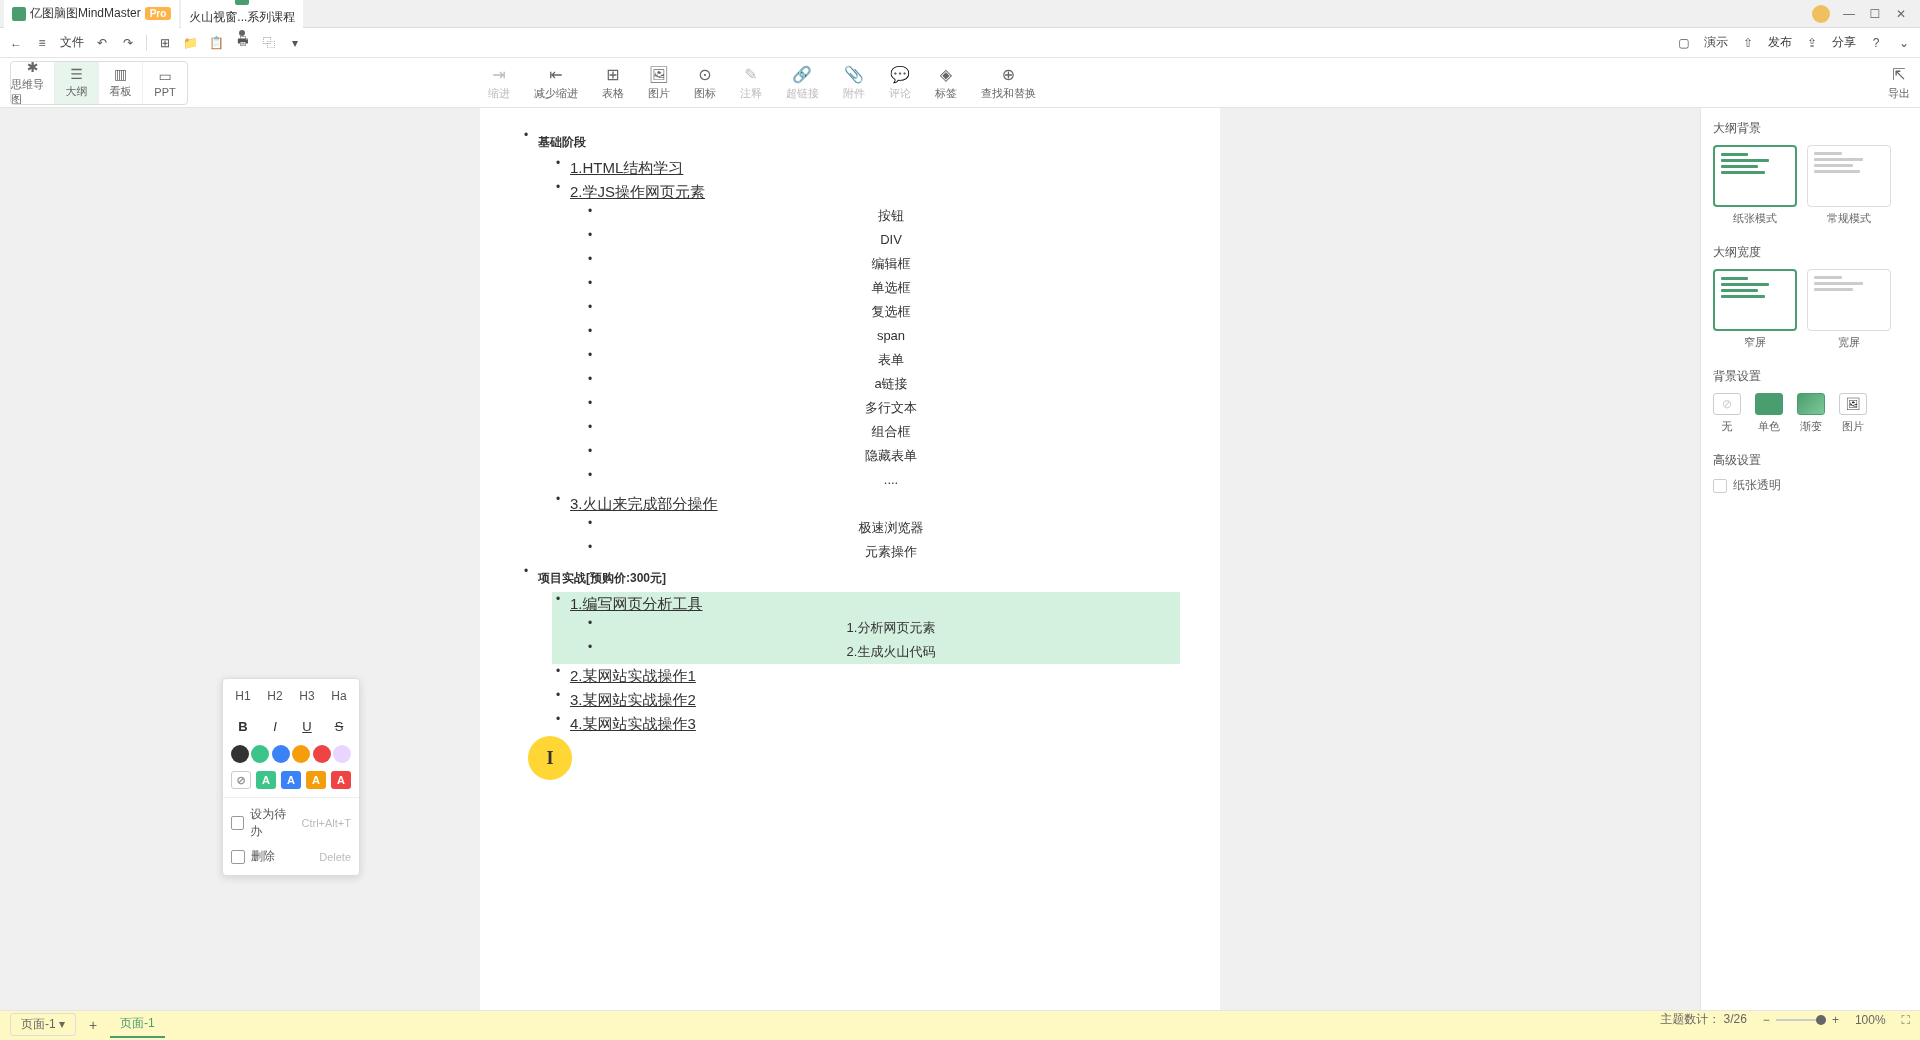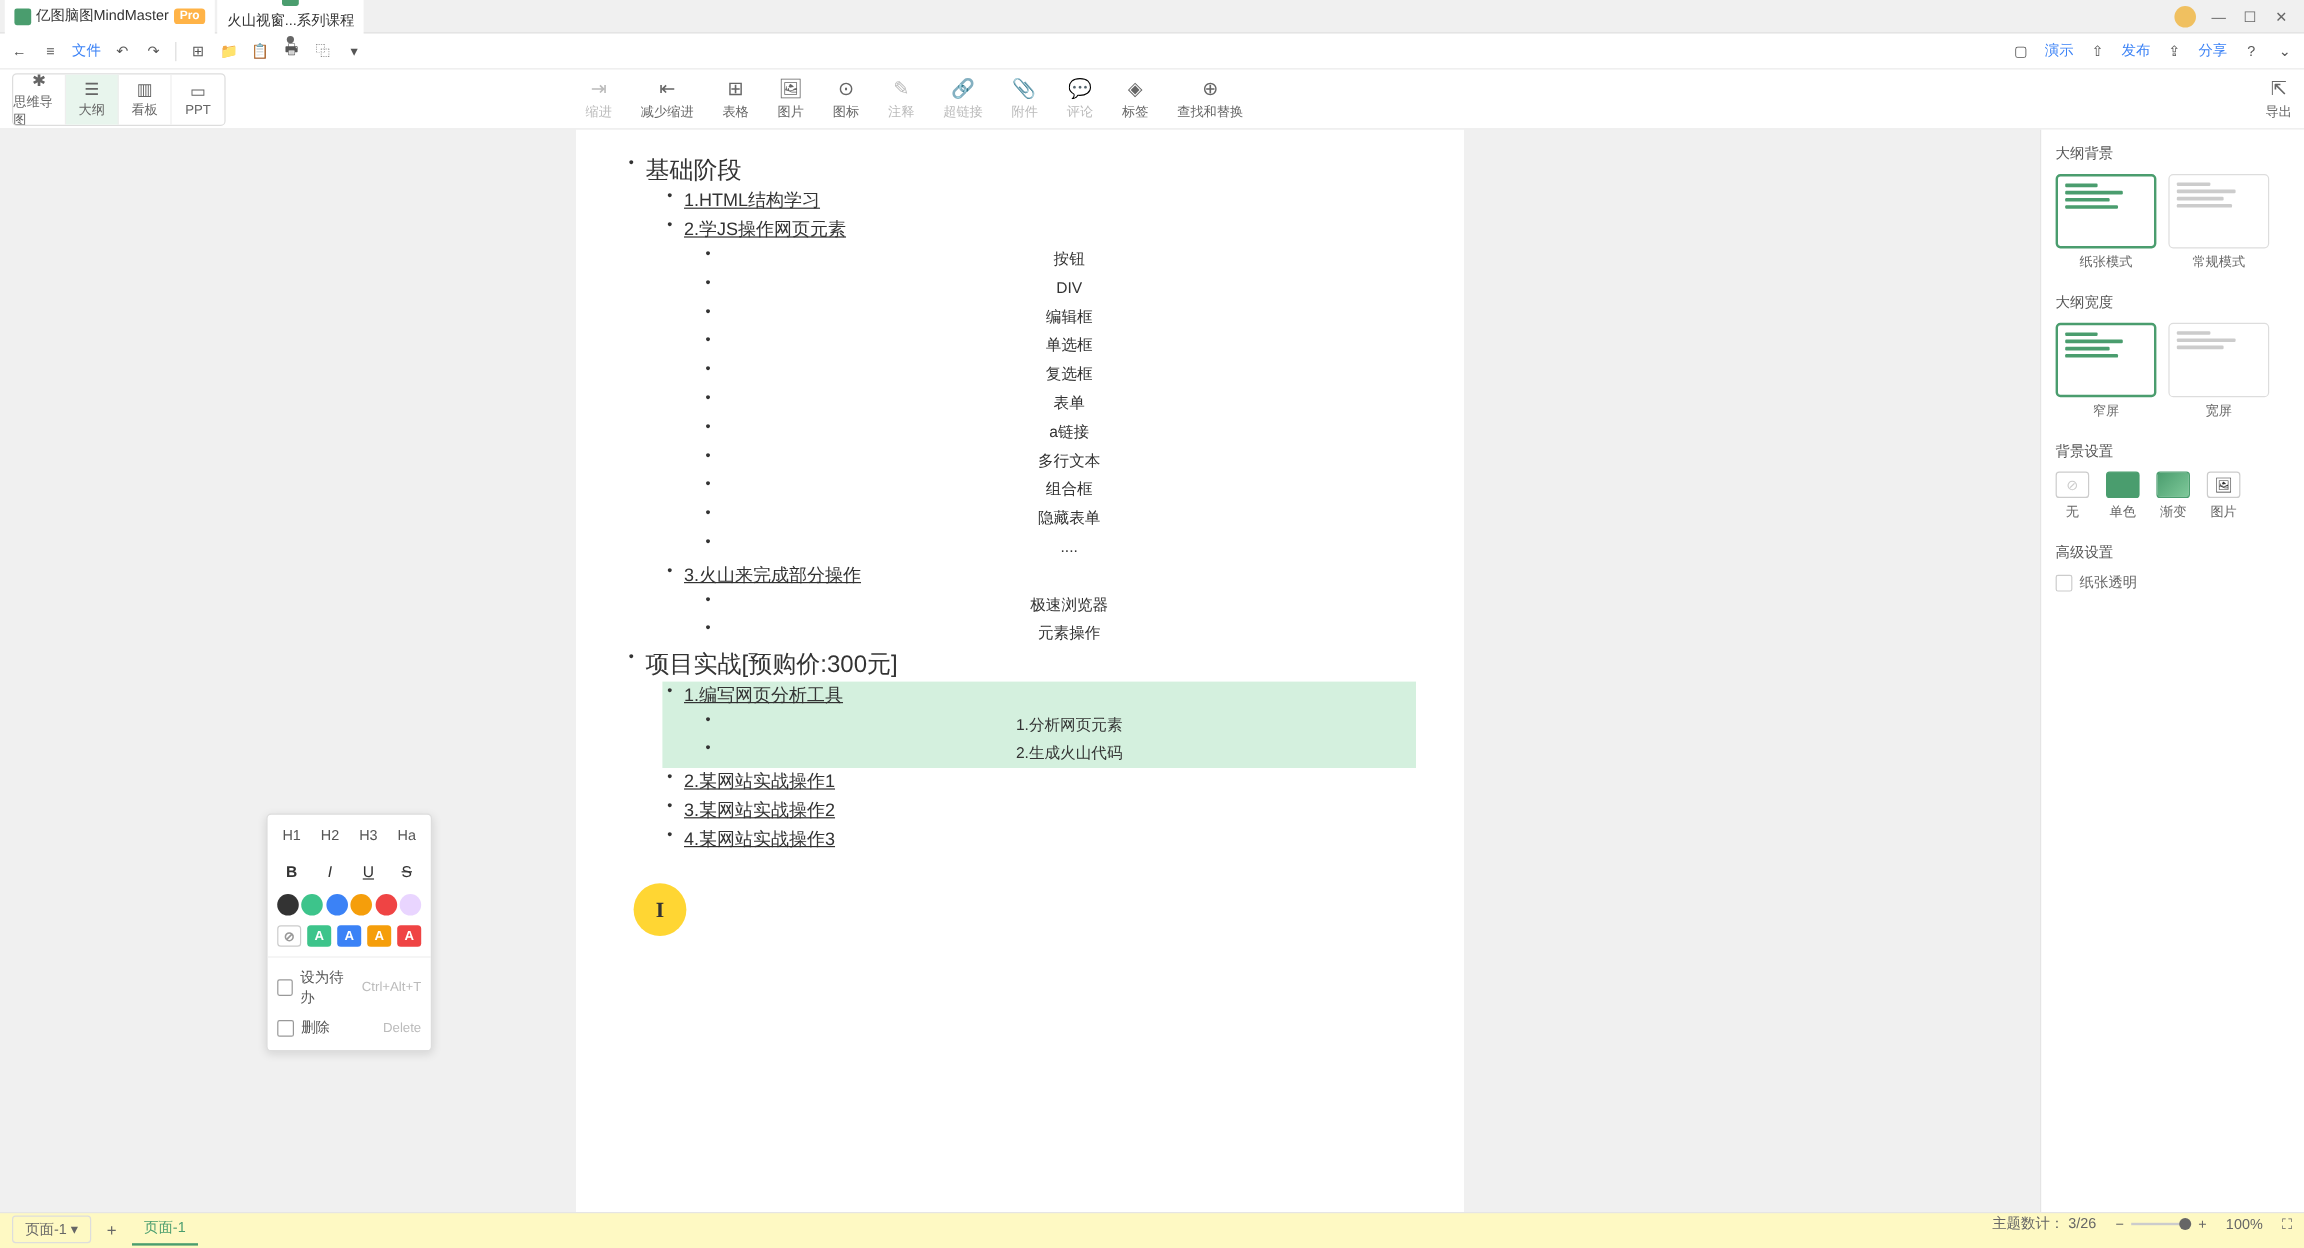--- a/index.html
+++ b/index.html
@@ -15,21 +15,21 @@
 .dot { width: 6px; height: 6px; background: #666; border-radius: 50%; }
 .add-tab { width: 20px; text-align: center; font-size: 16px; color: #666; cursor: pointer; }
 .win-controls { display: flex; align-items: center; gap: 12px; padding: 0 8px; }
 .avatar { width: 18px; height: 18px; border-radius: 50%; background: #f0c060; }
 .win-btn { width: 14px; height: 14px; display: flex; align-items: center; justify-content: center; color: #666; cursor: pointer; font-size: 12px; }
 
 .menubar { height: 30px; background: #fff; display: flex; align-items: center; padding: 0 8px; gap: 10px; border-bottom: 1px solid #e5e5e5; }
 .menubar .left { display: flex; align-items: center; gap: 10px; }
 .menubar .right { margin-left: auto; display: flex; align-items: center; gap: 12px; color: #555; }
 .menu-icon { width: 16px; height: 16px; display: flex; align-items: center; justify-content: center; color: #555; cursor: pointer; }
-.menu-text { color: #3b82f6; cursor: pointer; }
+.menu-text { color: #404040; cursor: pointer; }
 .divider-v { width: 1px; height: 16px; background: #ddd; }
 
 .toolbar { height: 50px; background: #fff; display: flex; align-items: center; padding: 0 10px; border-bottom: 1px solid #e5e5e5; }
 .view-tabs { display: flex; gap: 0; border: 1px solid #ddd; border-radius: 4px; overflow: hidden; }
 .view-tab { display: flex; flex-direction: column; align-items: center; justify-content: center; width: 44px; height: 42px; font-size: 11px; color: #666; cursor: pointer; border-right: 1px solid #eee; }
 .view-tab:last-child { border-right: none; }
 .view-tab.active { background: #e8f5ed; }
 .view-tab-icon { font-size: 14px; margin-bottom: 2px; }
 .tool-group { display: flex; gap: 24px; margin-left: 300px; }
 .tool-item { display: flex; flex-direction: column; align-items: center; gap: 2px; font-size: 11px; color: #666; cursor: pointer; }
@@ -37,21 +37,21 @@
 .tool-icon { font-size: 16px; }
 .export-btn { margin-left: auto; display: flex; flex-direction: column; align-items: center; gap: 2px; font-size: 11px; color: #666; cursor: pointer; }
 
 .main { display: flex; height: calc(100vh - 138px); }
 .canvas { flex: 1; background: #f0f0f0; position: relative; overflow: hidden; }
 .document { background: #fff; width: 740px; margin: 0 auto; min-height: 100%; padding: 20px 40px 60px 40px; position: relative; }
 
 .outline-list { list-style: none; }
 .outline-list li { position: relative; padding-left: 18px; }
 .outline-list li::before { content: "•"; position: absolute; left: 4px; color: #333; }
-.lvl1 > span { font-size: 20px; font-weight: normal; line-height: 28px; margin-top: 45px; }
+.lvl1 > span { font-size: 12px; font-weight: bold; line-height: 28px; margin-top: 45px; }
 .lvl2 { margin-left: 14px; }
 .lvl2 > span { font-size: 15px; line-height: 24px; text-decoration: underline; }
 .lvl3 { margin-left: 14px; text-align: center; }
 .lvl3 > span { font-size: 13px; line-height: 24px; }
 .highlight { background: #d4f0de; }
 
 .cursor-indicator { position: absolute; width: 44px; height: 44px; border-radius: 50%; background: #ffd633; display: flex; align-items: center; justify-content: center; font-family: serif; font-size: 18px; font-weight: bold; color: #333; }
 
 .context-menu { position: absolute; left: 222px; top: 570px; width: 138px; background: #fff; border: 1px solid #ddd; border-radius: 4px; box-shadow: 0 2px 8px rgba(0,0,0,0.12); padding: 6px 8px; }
 .heading-row, .format-row, .color-row, .bg-row { display: flex; justify-content: space-between; margin-bottom: 8px; }
@@ -224,20 +224,21 @@
         <li class="lvl1"><span>基础阶段</span>
           <ul class="outline-list">
             <li class="lvl2"><span>1.HTML结构学习</span></li>
             <li class="lvl2"><span>2.学JS操作网页元素</span>
               <ul class="outline-list">
                 <li class="lvl3"><span>按钮</span></li>
                 <li class="lvl3"><span>DIV</span></li>
                 <li class="lvl3"><span>编辑框</span></li>
                 <li class="lvl3"><span>单选框</span></li>
                 <li class="lvl3"><span>复选框</span></li>
+                <li class="lvl3"><span>span</span></li>
                 <li class="lvl3"><span>表单</span></li>
                 <li class="lvl3"><span>a链接</span></li>
                 <li class="lvl3"><span>多行文本</span></li>
                 <li class="lvl3"><span>组合框</span></li>
                 <li class="lvl3"><span>隐藏表单</span></li>
                 <li class="lvl3"><span>....</span></li>
               </ul>
             </li>
             <li class="lvl2"><span>3.火山来完成部分操作</span>
               <ul class="outline-list">

